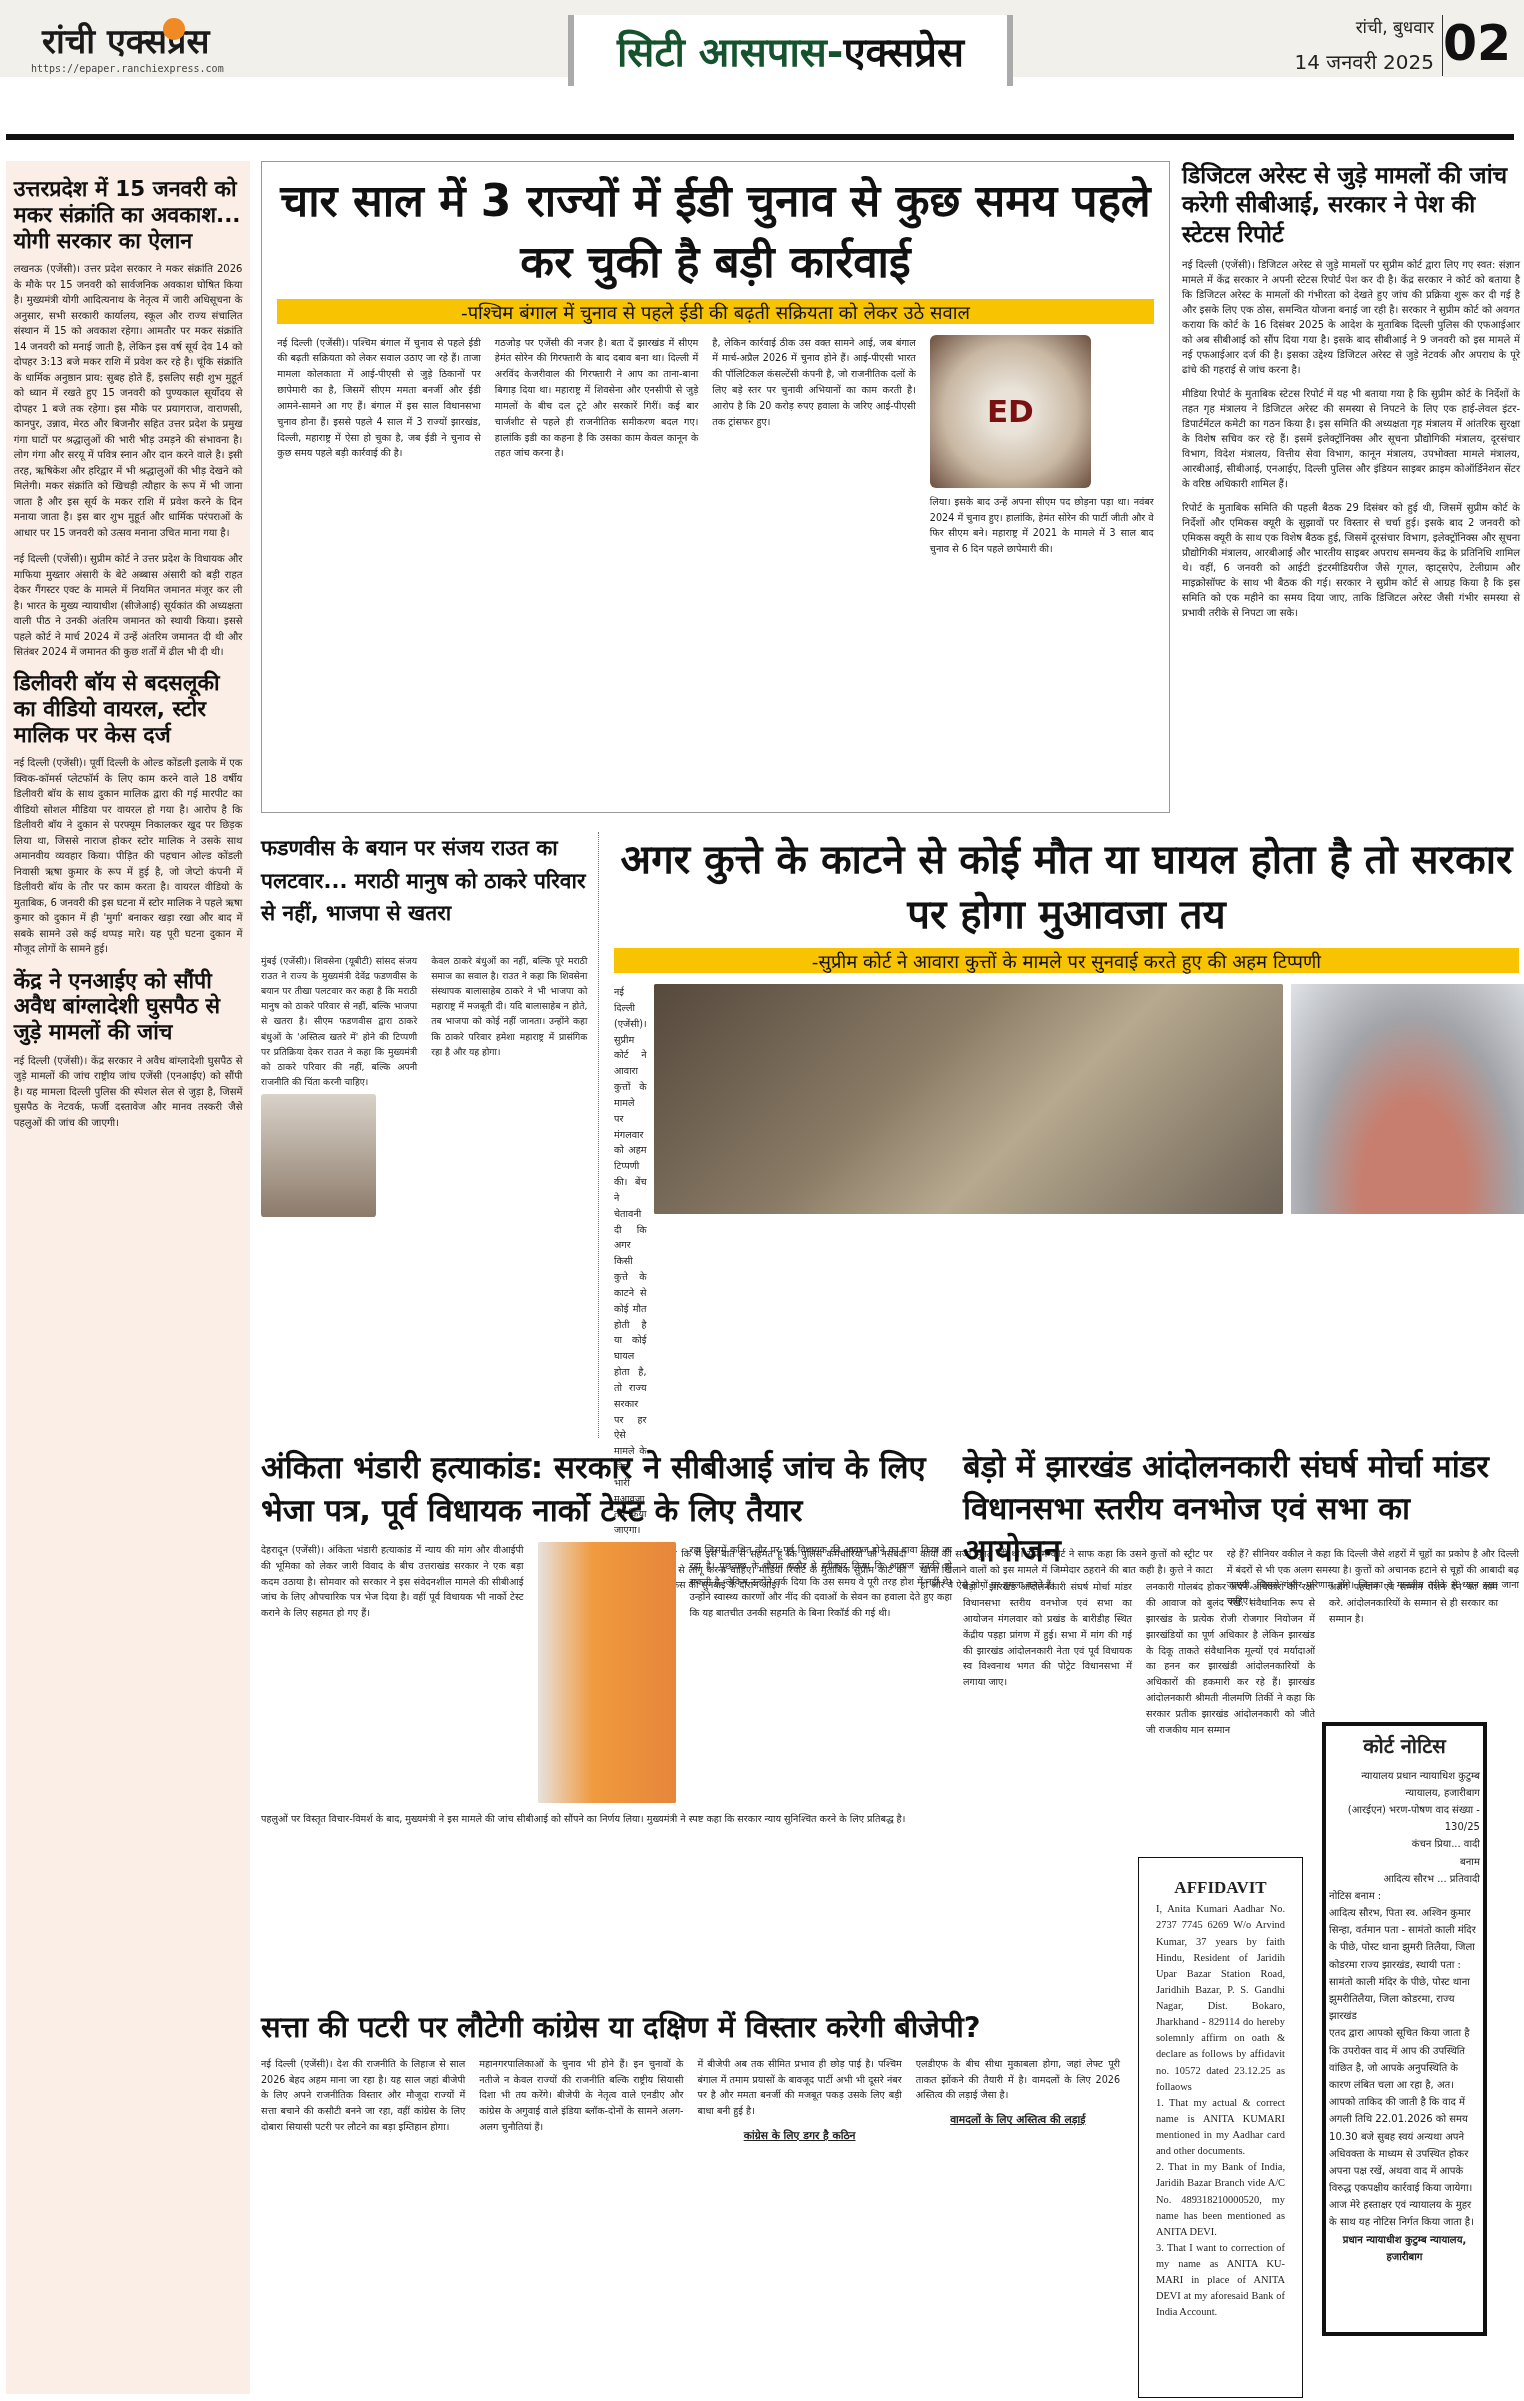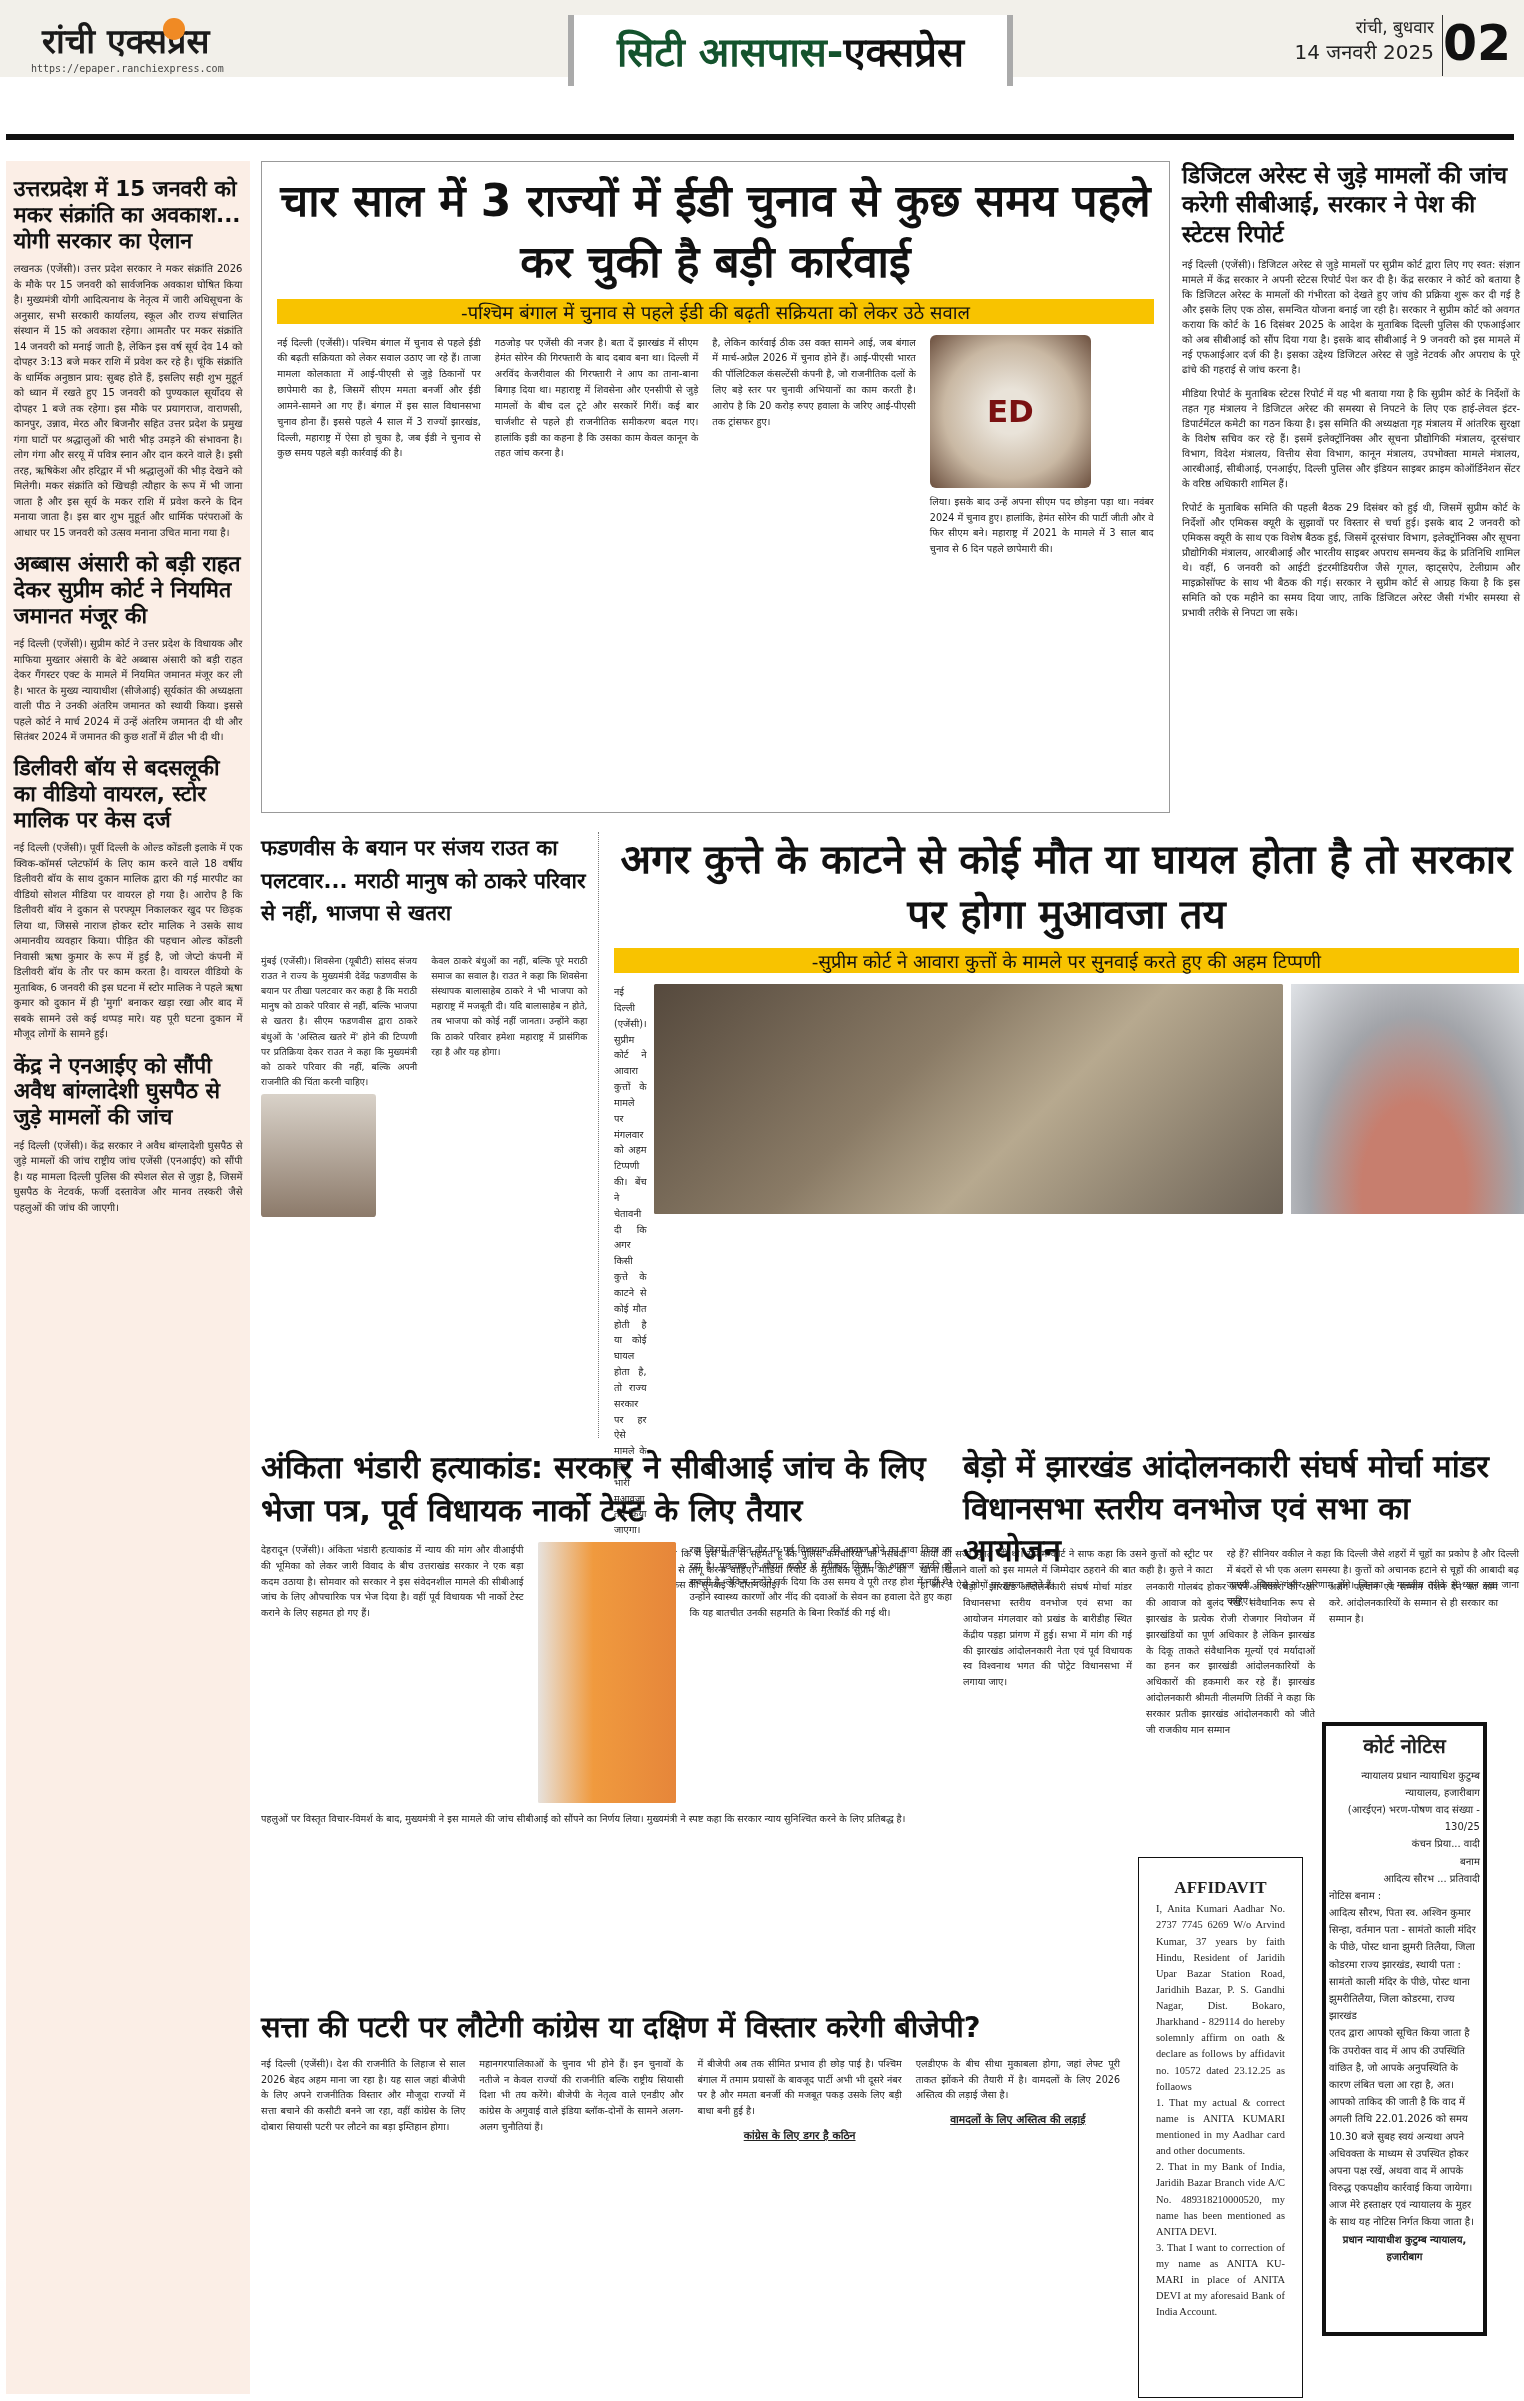--- a/index.html
+++ b/index.html
@@ -6,21 +6,21 @@
   body { width: 1524px; height: 2401px; background: #fff; font-family: "DejaVu Sans", sans-serif; color: #222; position: relative; overflow: hidden; }
   .abs { position: absolute; }
   .masthead { left: 0; top: 0; width: 1524px; height: 77px; background: #f2f0ea; }
   .logo { left: 42px; top: 17px; font-size: 34px; font-weight: bold; color: #1a1a1a; font-family: "DejaVu Serif", serif; }
   .logo-sun { left: 163px; top: 18.4px; width: 21.5px; height: 21.5px; border-radius: 50%; background: #f08a24; }
   .url-bar { left: 31px; top: 63px; width: 230px; font-size: 10px; color: #444; font-family: "DejaVu Sans Mono", monospace; }
   .section-box { left: 568px; top: 15.3px; width: 445px; height: 71px; background: #fff; border-left: 6.1px solid #aaa; border-right: 6.1px solid #aaa; display: flex; align-items: center; justify-content: center; font-size: 40px; font-weight: bold; }
   .section-box .c1 { color: #14532d; }
   .section-box .c2 { color: #111; }
   .dateblock { left: 1112px; top: 15.3px; width: 322px; text-align: right; font-size: 17px; color: #222; }
-  .dateblock .d2 { font-size: 20px; margin-top: 0; text-align: right; }
+  .dateblock .d2 { font-size: 20px; margin-top: 10px; text-align: right; }
   .pageno { left: 1442px; top: 15.3px; width: 69px; height: 61px; font-size: 49px; font-weight: bold; color: #111; text-align: center; border-left: 1.5px solid #333; }
   .rule { left: 6.1px; top: 134px; width: 1508px; height: 6.1px; background: #111; }
   .left-col { left: 6.1px; top: 161px; width: 244px; height: 2233px; background: #fbeee6; padding: 7.7px 7.7px; }
   .left-col h2 { font-size: 21.5px; line-height: 1.2; font-weight: bold; color: #111; margin: 7.7px 0 7.7px; }
   .left-col p { font-size: 10px; line-height: 1.55; text-align: justify; color: #222; margin-bottom: 10.7px; }
   .mainbox { left: 261px; top: 161px; width: 909px; height: 652px; border: 1.5px solid #999; padding: 7.7px 15.3px; }
   .mainbox h1 { font-size: 44px; line-height: 1.4; text-align: center; font-weight: bold; color: #111; }
   .yellow-strap { background: #f8c300; font-size: 18.4px; text-align: center; padding: 0 0; color: #111; margin: 6.1px 0 10.7px; }
   .cols { display: flex; gap: 14px; }
   .cols .c { flex: 1; font-size: 9.6px; line-height: 1.65; text-align: justify; color: #222; }
@@ -68,21 +68,20 @@
 </div>
 <div class="abs pageno">02</div>
 <div class="abs rule"></div>
 
 <div class="abs left-col">
   <div>
     <h2>उत्तरप्रदेश में 15 जनवरी को मकर संक्रांति का अवकाश... योगी सरकार का ऐलान</h2>
     <p>लखनऊ (एजेंसी)। उत्तर प्रदेश सरकार ने मकर संक्रांति 2026 के मौके पर 15 जनवरी को सार्वजनिक अवकाश घोषित किया है। मुख्यमंत्री योगी आदित्यनाथ के नेतृत्व में जारी अधिसूचना के अनुसार, सभी सरकारी कार्यालय, स्कूल और राज्य संचालित संस्थान में 15 को अवकाश रहेगा। आमतौर पर मकर संक्रांति 14 जनवरी को मनाई जाती है, लेकिन इस वर्ष सूर्य देव 14 को दोपहर 3:13 बजे मकर राशि में प्रवेश कर रहे है। चूंकि संक्रांति के धार्मिक अनुष्ठान प्राय: सुबह होते हैं, इसलिए सही शुभ मुहूर्त को ध्यान में रखते हुए 15 जनवरी को पुण्यकाल सूर्योदय से दोपहर 1 बजे तक रहेगा। इस मौके पर प्रयागराज, वाराणसी, कानपुर, उन्नाव, मेरठ और बिजनौर सहित उत्तर प्रदेश के प्रमुख गंगा घाटों पर श्रद्धालुओं की भारी भीड़ उमड़ने की संभावना है। लोग गंगा और सरयू में पवित्र स्नान और दान करने वाले है। इसी तरह, ऋषिकेश और हरिद्वार में भी श्रद्धालुओं की भीड़ देखने को मिलेगी। मकर संक्रांति को खिचड़ी त्यौहार के रूप में भी जाना जाता है और इस सूर्य के मकर राशि में प्रवेश करने के दिन मनाया जाता है। इस बार शुभ मुहूर्त और धार्मिक परंपराओं के आधार पर 15 जनवरी को उत्सव मनाना उचित माना गया है।</p>
   </div>
   <div>
-    <h2>अब्बास अंसारी को बड़ी राहत देकर सुप्रीम कोर्ट ने नियमित जमानत मंजूर की</h2>
     <p>नई दिल्ली (एजेंसी)। सुप्रीम कोर्ट ने उत्तर प्रदेश के विधायक और माफिया मुख्तार अंसारी के बेटे अब्बास अंसारी को बड़ी राहत देकर गैंगस्टर एक्ट के मामले में नियमित जमानत मंजूर कर ली है। भारत के मुख्य न्यायाधीश (सीजेआई) सूर्यकांत की अध्यक्षता वाली पीठ ने उनकी अंतरिम जमानत को स्थायी किया। इससे पहले कोर्ट ने मार्च 2024 में उन्हें अंतरिम जमानत दी थी और सितंबर 2024 में जमानत की कुछ शर्तों में ढील भी दी थी।</p>
   </div>
   <div>
     <h2>डिलीवरी बॉय से बदसलूकी का वीडियो वायरल, स्टोर मालिक पर केस दर्ज</h2>
     <p>नई दिल्ली (एजेंसी)। पूर्वी दिल्ली के ओल्ड कोंडली इलाके में एक क्विक-कॉमर्स प्लेटफॉर्म के लिए काम करने वाले 18 वर्षीय डिलीवरी बॉय के साथ दुकान मालिक द्वारा की गई मारपीट का वीडियो सोशल मीडिया पर वायरल हो गया है। आरोप है कि डिलीवरी बॉय ने दुकान से परफ्यूम निकालकर खुद पर छिड़क लिया था, जिससे नाराज होकर स्टोर मालिक ने उसके साथ अमानवीय व्यवहार किया। पीड़ित की पहचान ओल्ड कोंडली निवासी ऋषा कुमार के रूप में हुई है, जो जेप्टो कंपनी में डिलीवरी बॉय के तौर पर काम करता है। वायरल वीडियो के मुताबिक, 6 जनवरी की इस घटना में स्टोर मालिक ने पहले ऋषा कुमार को दुकान में ही 'मुर्गा' बनाकर खड़ा रखा और बाद में सबके सामने उसे कई थप्पड़ मारे। यह पूरी घटना दुकान में मौजूद लोगों के सामने हुई।</p>
   </div>
   <div>
     <h2>केंद्र ने एनआईए को सौंपी अवैध बांग्लादेशी घुसपैठ से जुड़े मामलों की जांच</h2>
     <p>नई दिल्ली (एजेंसी)। केंद्र सरकार ने अवैध बांग्लादेशी घुसपैठ से जुड़े मामलों की जांच राष्ट्रीय जांच एजेंसी (एनआईए) को सौंपी है। यह मामला दिल्ली पुलिस की स्पेशल सेल से जुड़ा है, जिसमें घुसपैठ के नेटवर्क, फर्जी दस्तावेज और मानव तस्करी जैसे पहलुओं की जांच की जाएगी।</p>
   </div>

